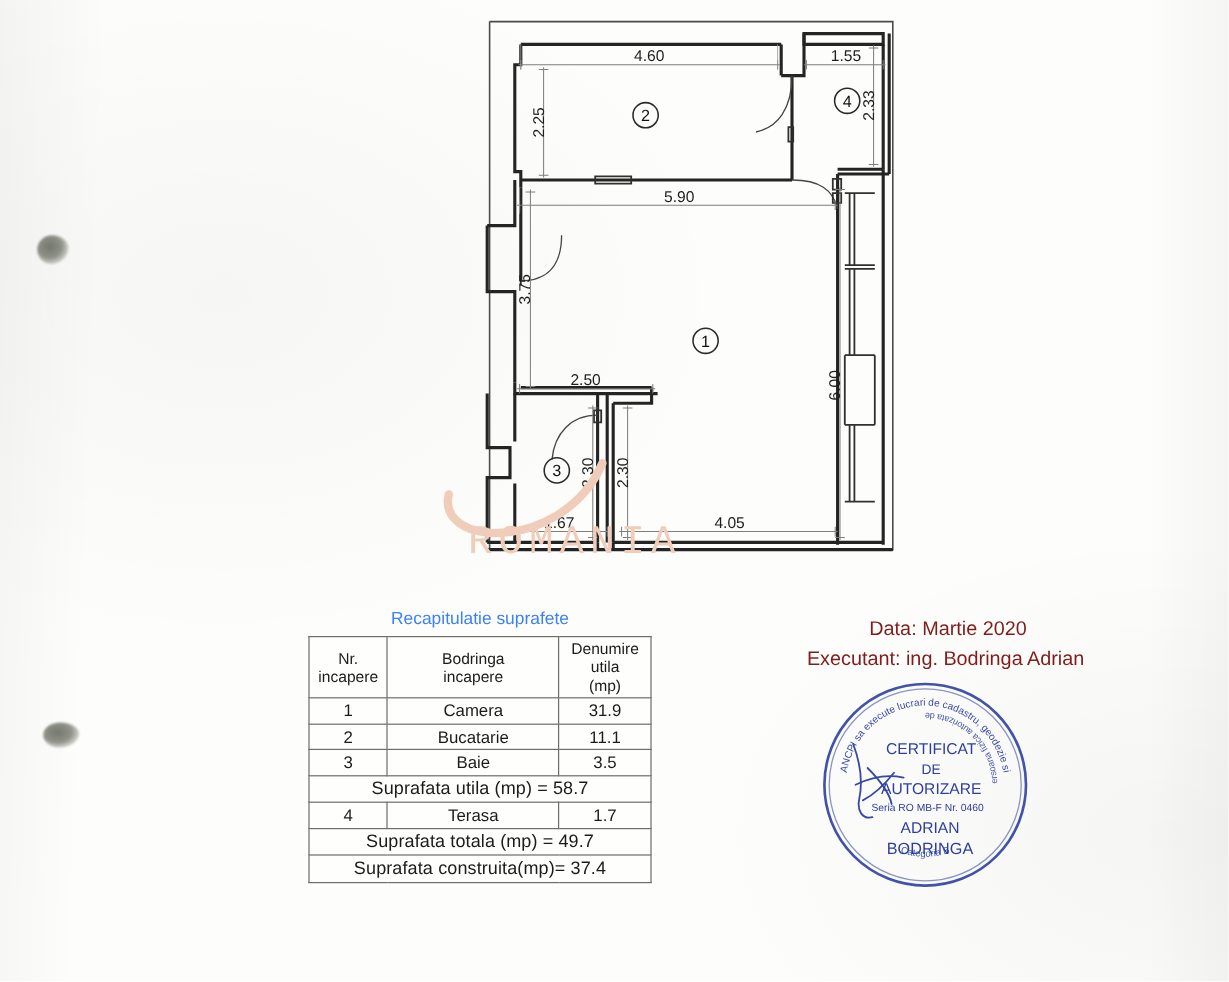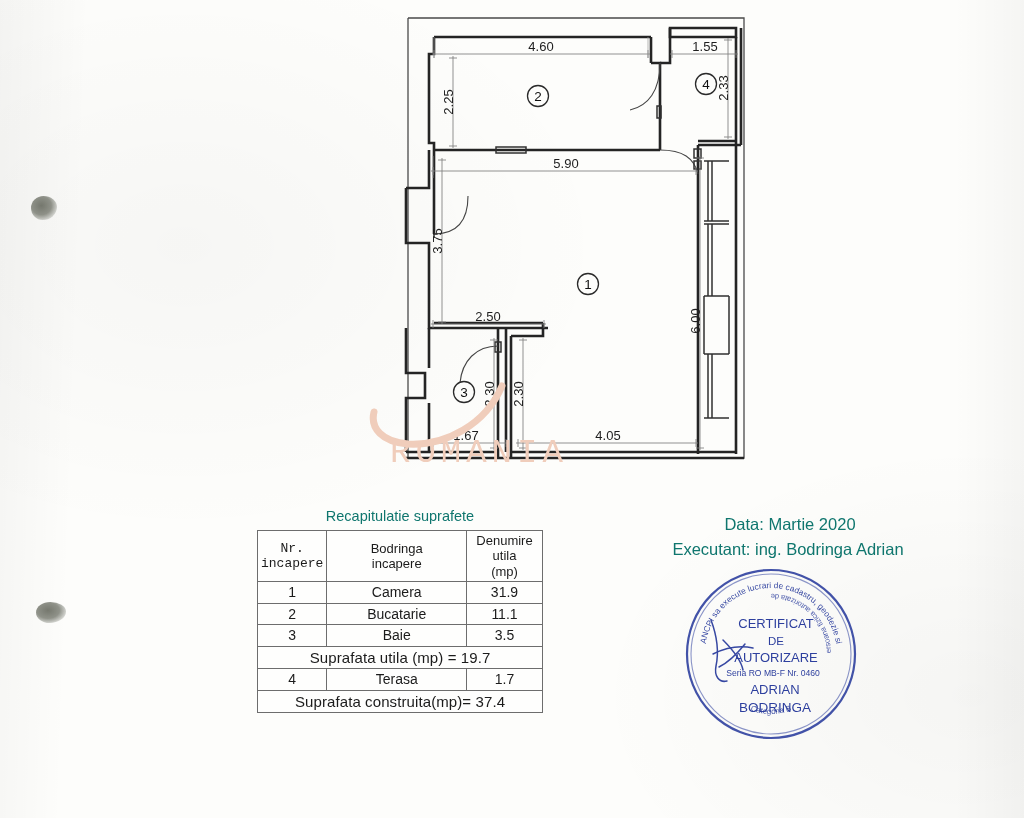--- a/index.html
+++ b/index.html
@@ -76,37 +76,37 @@
   #recap {
     position: absolute;
     left: 257px;
     top: 508px;
   }
   #recap-title {
     font-size: 14.5px;
     text-align: center;
     width: 286px;
     margin-bottom: 6px;
-    color: #0f766e;
+    color: #3b82f6;
   }
   table.recap-table {
     border-collapse: collapse;
     width: 286px;
     font-size: 13.5px;
     color: #1b1b1b;
     background: rgba(255,255,255,0.55);
   }
   table.recap-table td, table.recap-table th {
     border: 1.3px solid #6d6d6d;
     padding: 2px 3px;
     font-weight: normal;
     text-align: center;
     line-height: 1.18;
   }
-  .col-nr    { width: 60px; font-family: Liberation Mono, monospace; }
+  .col-nr    { width: 60px; }
   .col-name  { width: 150px; }
   .col-area  { width: 72px; }
   th.hcell   { font-size: 13px; padding: 5px 2px; }
   td.num     { font-size: 14px; }
   td.rname   { font-size: 14px; }
   td.area    { font-size: 14px; }
   td.summary {
     font-size: 15px;
     padding: 4px 2px;
     letter-spacing: .1px;
@@ -115,21 +115,21 @@
   
   #sign {
     position: absolute;
     left: 620px;
     top: 512px;
     width: 340px;
     text-align: center;
   }
   .sign-line {
     font-size: 16.5px;
-    color: #0f766e;
+    color: #7f1d1d;
     line-height: 1.5;
     white-space: nowrap;
   }
   #sign-line-2 { margin-left: -4px; }
 
   
   #stamp {
     position: absolute;
     left: 683px;
     top: 566px;
@@ -348,26 +348,29 @@
           <td class="num">2</td>
           <td class="rname">Bucatarie</td>
           <td class="area">11.1</td>
         </tr>
         <tr>
           <td class="num">3</td>
           <td class="rname">Baie</td>
           <td class="area">3.5</td>
         </tr>
         <tr>
-          <td class="summary" colspan="3">Suprafata utila (mp) = 19.7</td>
+          <td class="summary" colspan="3">Suprafata utila (mp) = 58.7</td>
         </tr>
         <tr>
           <td class="num">4</td>
           <td class="rname">Terasa</td>
           <td class="area">1.7</td>
+        </tr>
+        <tr>
+          <td class="summary" colspan="3">Suprafata totala (mp) = 49.7</td>
         </tr>
         <tr>
           <td class="summary" colspan="3">Suprafata construita(mp)= 37.4</td>
         </tr>
       </tbody>
     </table>
   </div>
 
   <div id="sign">
     <div class="sign-line">Data: Martie 2020</div>

